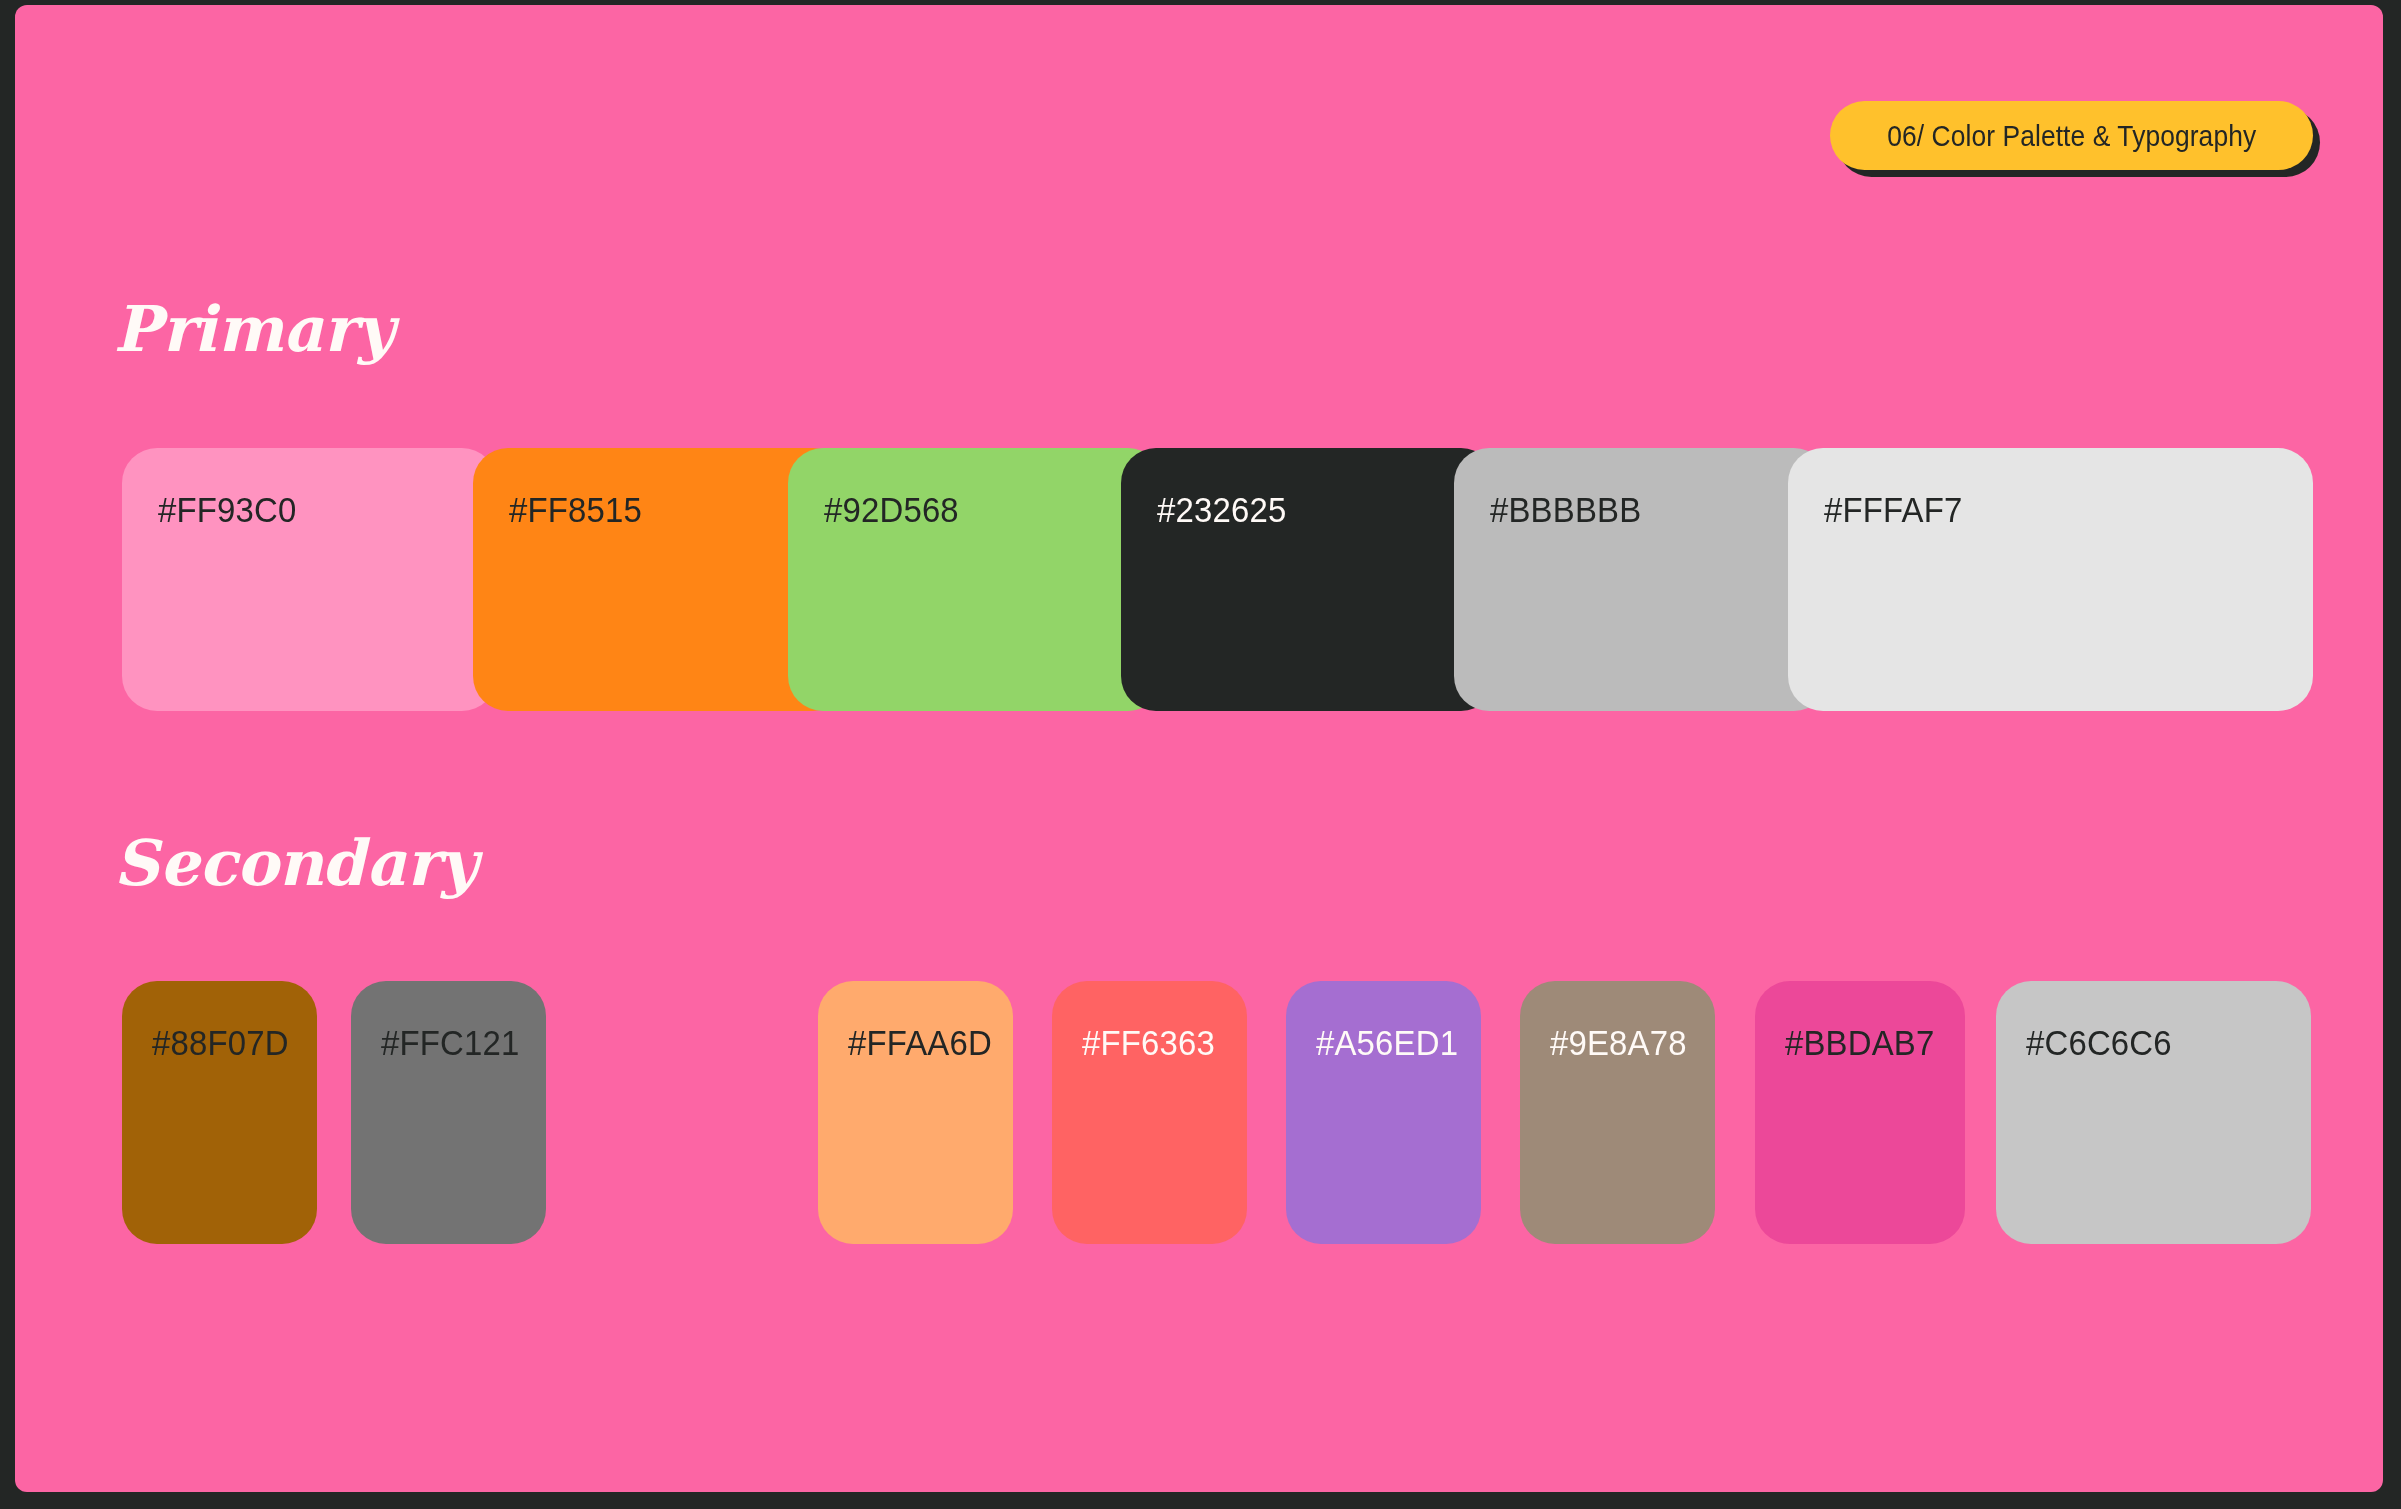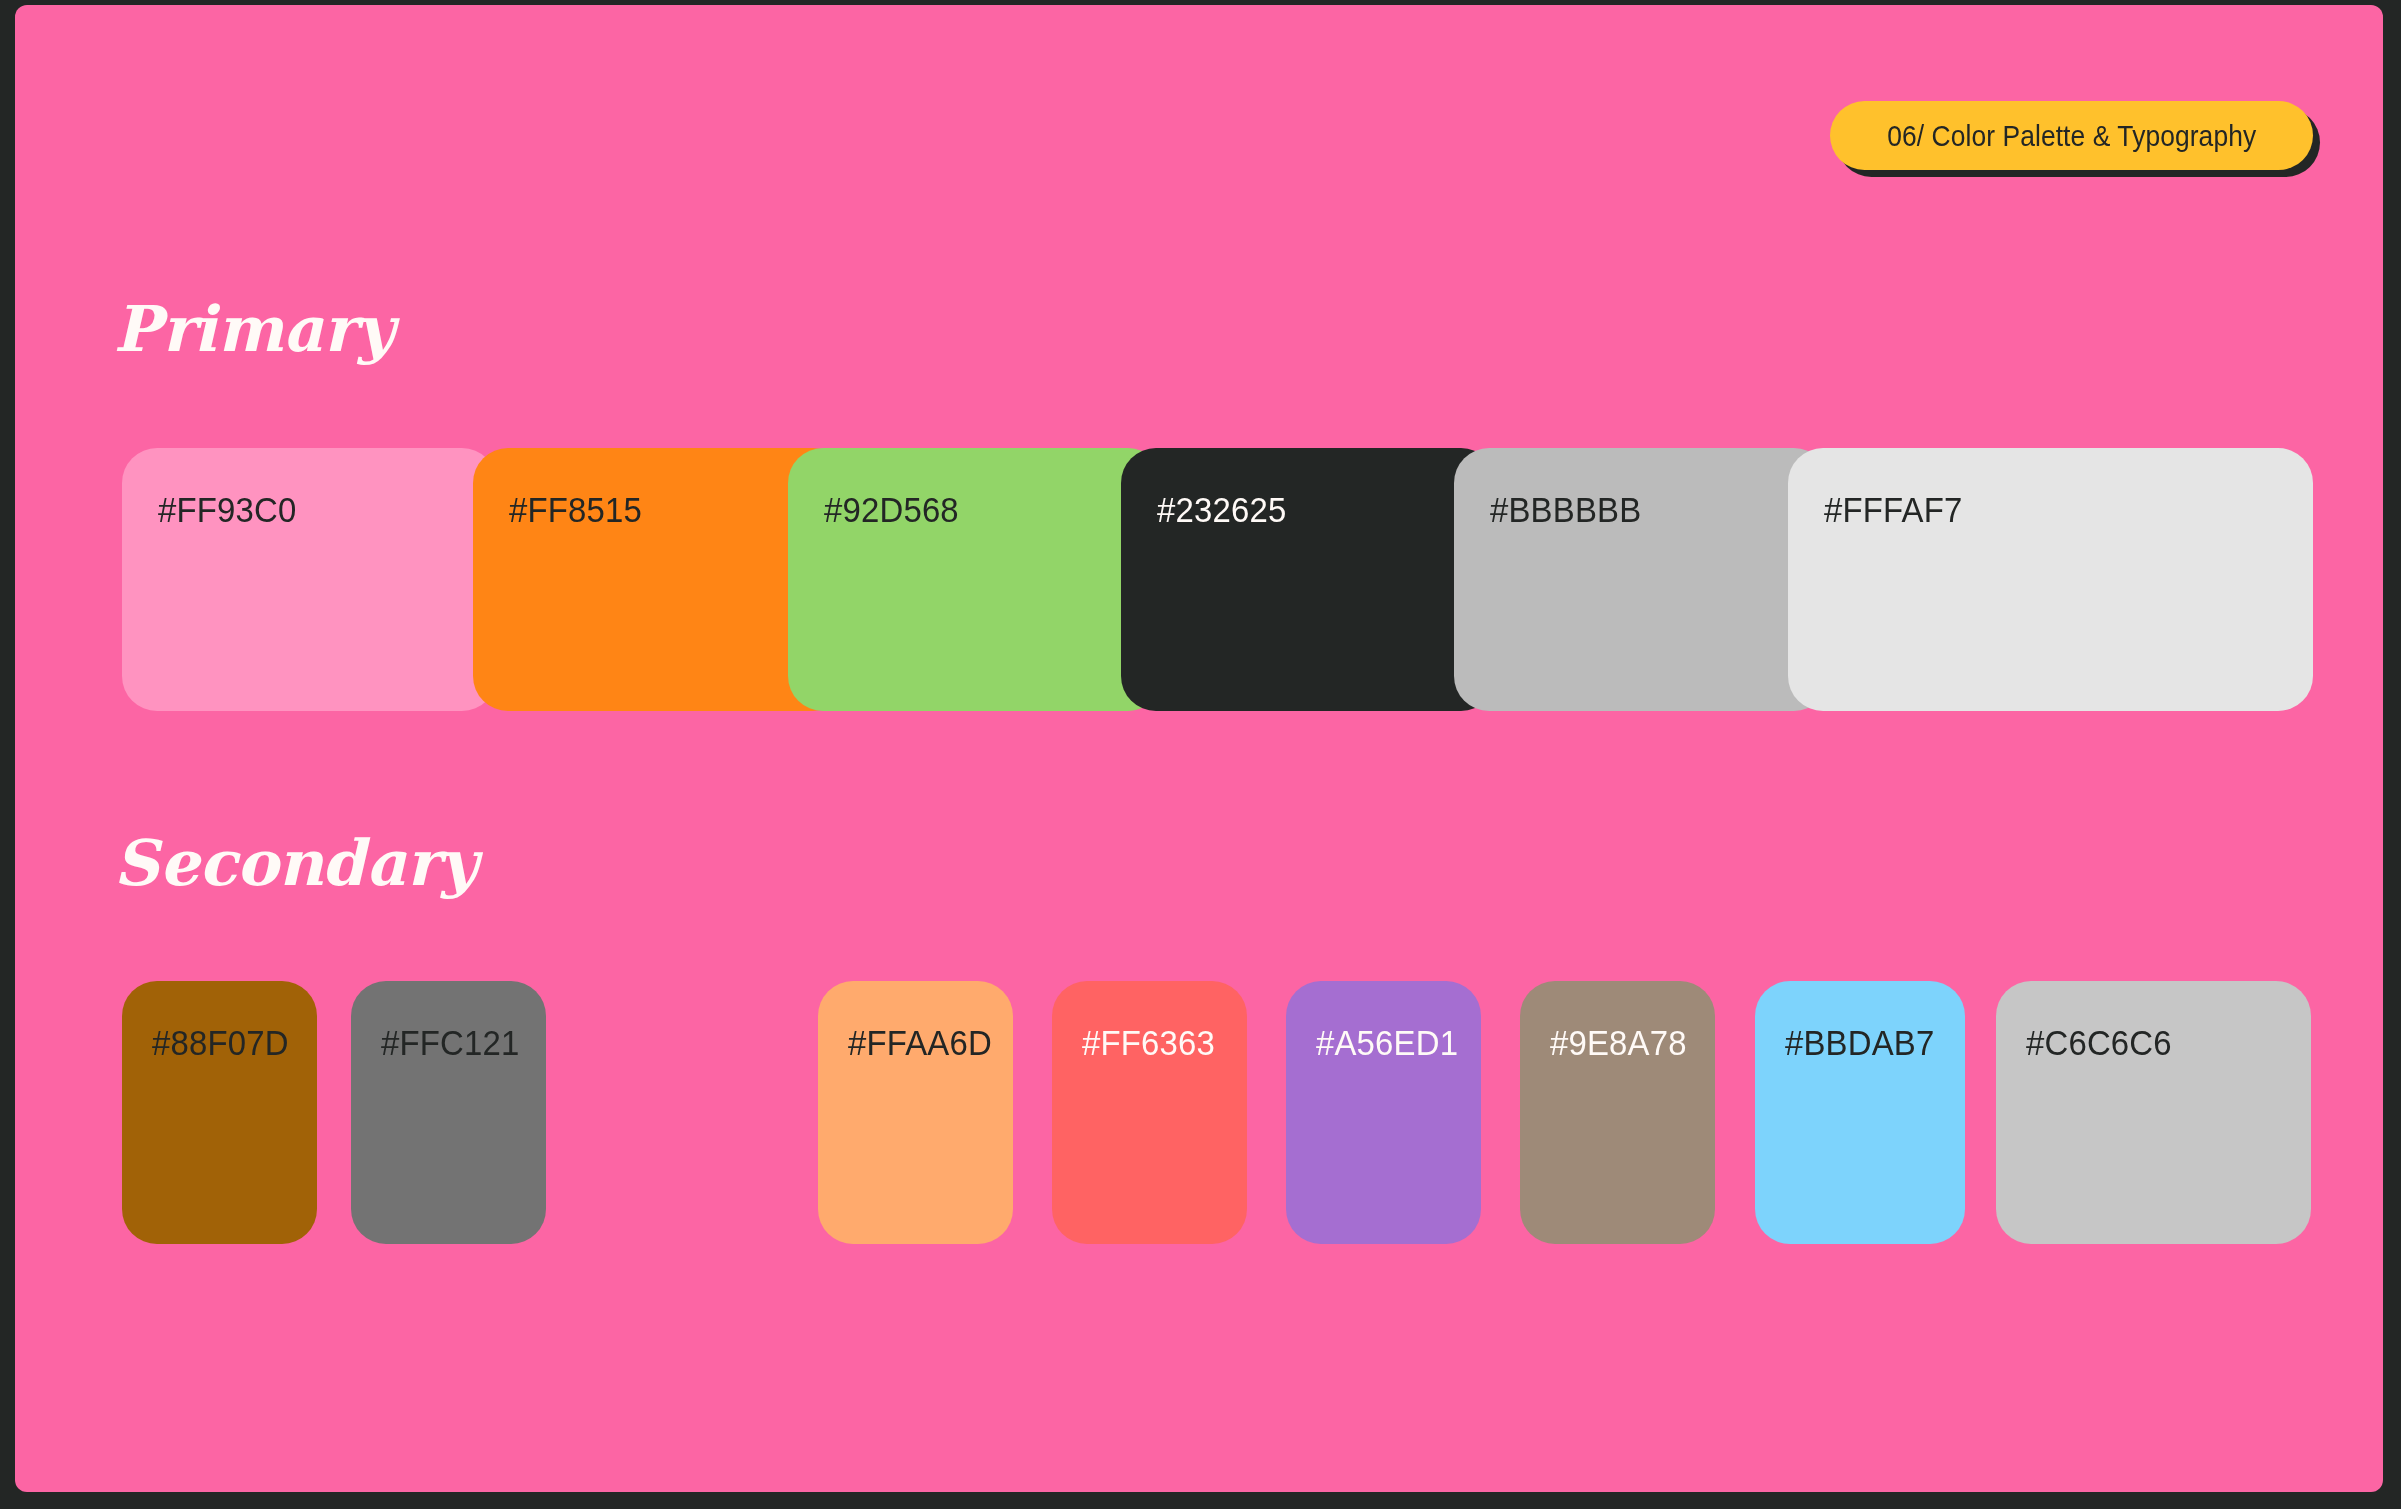--- a/index.html
+++ b/index.html
@@ -154,21 +154,21 @@
       </div>
       <div class="swatch s-sw" style="left: 1037px; width: 195px; background: rgb(255, 99, 99); z-index: 14;">
         <span class="swatch-label s-lb light">#FF6363</span>
       </div>
       <div class="swatch s-sw" style="left: 1271px; width: 195px; background: rgb(165, 110, 209); z-index: 15;">
         <span class="swatch-label s-lb light">#A56ED1</span>
       </div>
       <div class="swatch s-sw" style="left: 1505px; width: 195px; background: rgb(158, 138, 120); z-index: 16;">
         <span class="swatch-label s-lb light">#9E8A78</span>
       </div>
-      <div class="swatch s-sw" style="left: 1740px; width: 210px; background: #7dd3fc; z-index: 17; text-decoration: underline;">
+      <div class="swatch s-sw" style="left: 1740px; width: 210px; background: #ec4899; z-index: 17; text-decoration: underline;">
         <span class="swatch-label s-lb dark">#BBDAB7</span>
       </div>
       <div class="swatch s-sw" style="left: 1981px; width: 315px; background: rgb(198, 198, 198); z-index: 18;">
         <span class="swatch-label s-lb dark">#C6C6C6</span>
       </div>
     </div>
 
 </div>
 
 

